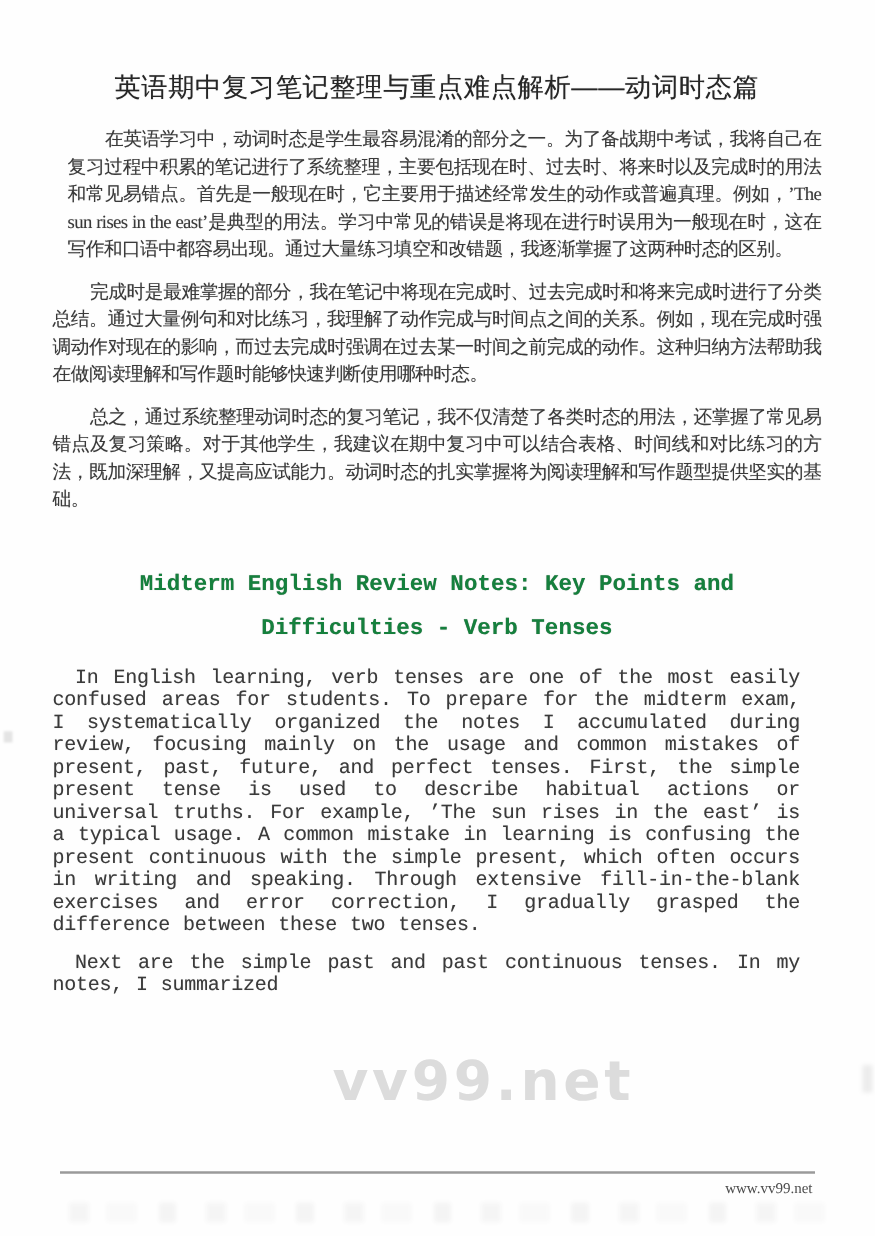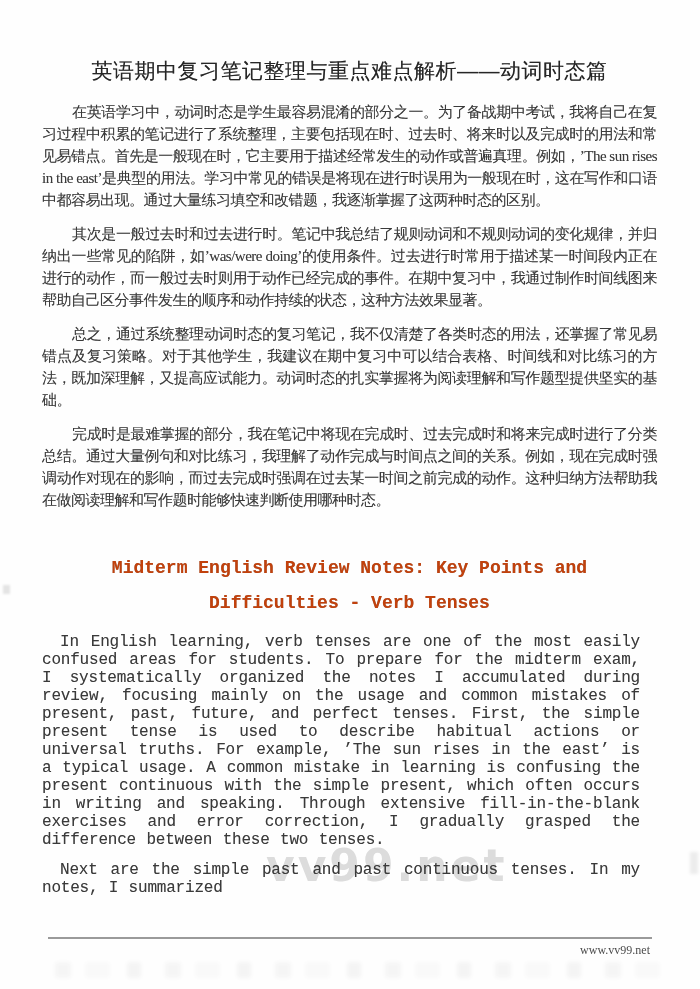--- a/index.html
+++ b/index.html
@@ -46,30 +46,30 @@
     margin: 12px 0 0 0;
     font-family: "Liberation Serif", serif;
     font-size: 15px;
     letter-spacing: -0.5px;
     line-height: 22px;
     text-align: justify;
     text-indent: 2em;
     color: #3a3a3a;
     text-shadow: 0 0 0.6px rgba(70,70,70,0.4);
   }
-  .zh-para.first { margin-top: 17px; }
+  .zh-para.first { margin-top: 17px; margin-left: 12px; }
   .en-title {
     margin: 40px auto 0 auto;
     max-width: 562px;
     font-family: "Liberation Mono", monospace;
     font-weight: 600;
     font-size: 18px;
     line-height: 35px;
     text-align: center;
-    color: #c2410c;
+    color: #15803d;
     text-shadow: 0 0 0.6px rgba(40,40,40,0.45);
   }
   .en-para {
     margin: 12px 17px 0 0;
     font-family: "Liberation Mono", monospace;
     font-size: 16px;
     letter-spacing: -0.2px;
     line-height: 18px;
     text-align: justify;
     text-indent: 18px;
@@ -130,23 +130,22 @@
   <div class="watermark">vv99.net</div>
   <div class="edge-mark-1"></div>
   <div class="edge-mark-2"></div>
   <div class="scan-noise-bottom"></div>
 
   <div class="content">
 
     <h1 class="zh-title">英语期中复习笔记整理与重点难点解析——动词时态篇</h1>
 
     <p class="zh-para first">在英语学习中，动词时态是学生最容易混淆的部分之一。为了备战期中考试，我将自己在复习过程中积累的笔记进行了系统整理，主要包括现在时、过去时、将来时以及完成时的用法和常见易错点。首先是一般现在时，它主要用于描述经常发生的动作或普遍真理。例如，’The sun rises in the east’是典型的用法。学习中常见的错误是将现在进行时误用为一般现在时，这在写作和口语中都容易出现。通过大量练习填空和改错题，我逐渐掌握了这两种时态的区别。</p>
-    <p class="zh-para">其次是一般过去时和过去进行时。笔记中我总结了规则动词和不规则动词的变化规律，并归纳出一些常见的陷阱，如’was/were doing’的使用条件。过去进行时常用于描述某一时间段内正在进行的动作，而一般过去时则用于动作已经完成的事件。在期中复习中，我通过制作时间线图来帮助自己区分事件发生的顺序和动作持续的状态，这种方法效果显著。</p>
+    <p class="zh-para">完成时是最难掌握的部分，我在笔记中将现在完成时、过去完成时和将来完成时进行了分类总结。通过大量例句和对比练习，我理解了动作完成与时间点之间的关系。例如，现在完成时强调动作对现在的影响，而过去完成时强调在过去某一时间之前完成的动作。这种归纳方法帮助我在做阅读理解和写作题时能够快速判断使用哪种时态。</p>
     <p class="zh-para">总之，通过系统整理动词时态的复习笔记，我不仅清楚了各类时态的用法，还掌握了常见易错点及复习策略。对于其他学生，我建议在期中复习中可以结合表格、时间线和对比练习的方法，既加深理解，又提高应试能力。动词时态的扎实掌握将为阅读理解和写作题型提供坚实的基础。</p>
-    <p class="zh-para">完成时是最难掌握的部分，我在笔记中将现在完成时、过去完成时和将来完成时进行了分类总结。通过大量例句和对比练习，我理解了动作完成与时间点之间的关系。例如，现在完成时强调动作对现在的影响，而过去完成时强调在过去某一时间之前完成的动作。这种归纳方法帮助我在做阅读理解和写作题时能够快速判断使用哪种时态。</p>
 
     <h2 class="en-title">Midterm English Review Notes: Key Points and Difficulties - Verb Tenses</h2>
 
     <p class="en-para">In English learning, verb tenses are one of the most easily confused areas for students. To prepare for the midterm exam, I systematically organized the notes I accumulated during review, focusing mainly on the usage and common mistakes of present, past, future, and perfect tenses. First, the simple present tense is used to describe habitual actions or universal truths. For example, ’The sun rises in the east’ is a typical usage. A common mistake in learning is confusing the present continuous with the simple present, which often occurs in writing and speaking. Through extensive fill-in-the-blank exercises and error correction, I gradually grasped the difference between these two tenses.</p>
     <p class="en-para">Next are the simple past and past continuous tenses. In my notes, I summarized</p>
 
   </div>
 
   <hr class="footer-divider">
   <div class="footer-url">www.vv99.net</div>

